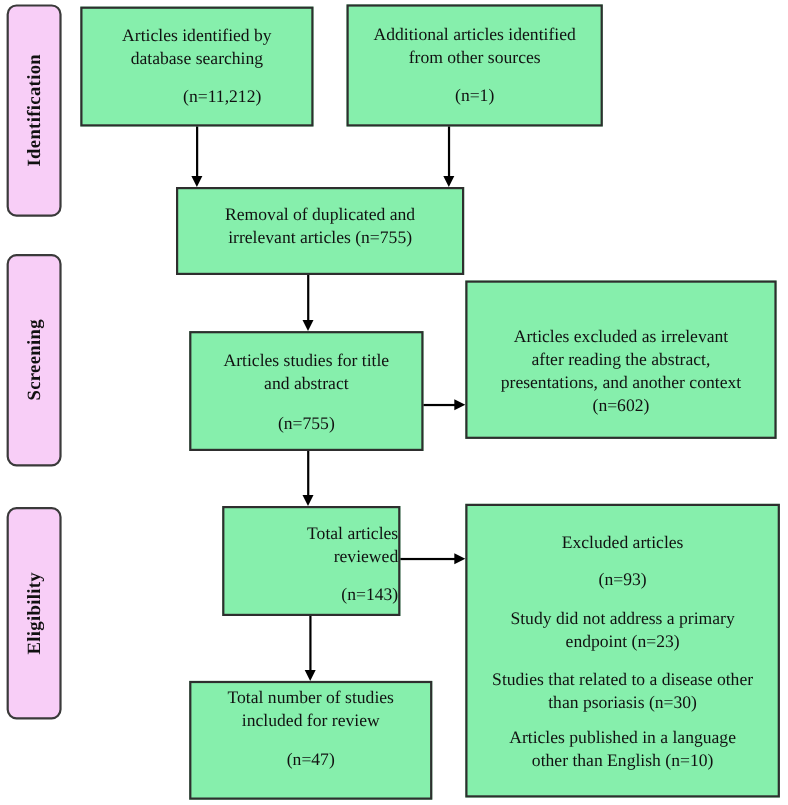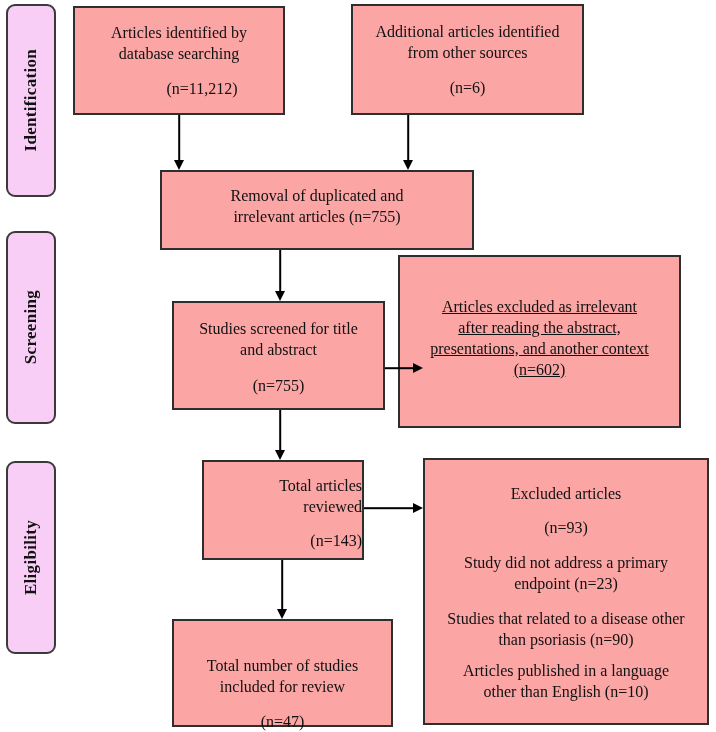--- a/index.html
+++ b/index.html
@@ -36,21 +36,21 @@
     font-weight: bold;
     font-size: 17px;
     letter-spacing: 0.3px;
     white-space: nowrap;
   }
 
   
   .box {
     position: absolute;
     box-sizing: border-box;
-    background: #fca5a5;
+    background: #86efac;
     border: 2px solid var(--box-border, #2e2e2e);
     text-align: center;
     font-size: 16px;
     line-height: 21px;
   }
   .box .text { white-space: pre-line; }
   .box .count { white-space: pre-line; }
 
   
   .varrow { position: absolute; width: 12px; }
@@ -94,62 +94,62 @@
   <div class="stage" style="top:461px; height:193px;">
     <span class="stage-label">Eligibility</span>
   </div>
 
   <div class="box" style="left:73px; top:6px; width:212px; height:109px; padding-top:14px;">
     <div class="text">Articles identified by
 database searching</div>
     <div class="count" style="margin-top:14px;padding-left:46px;">(n=11,212)</div>
   </div>
 
-  <div class="box" style="left:315px; top:4px; width:233px; height:111px; padding-top:15px;margin-left:36px;">
+  <div class="box" style="left:315px; top:4px; width:233px; height:111px; padding-top:15px;">
     <div class="text">Additional articles identified
 from other sources</div>
-    <div class="count" style="margin-top:14px;">(n=6)</div>
+    <div class="count" style="margin-top:14px;">(n=1)</div>
   </div>
 
-  <div class="box" style="left:160px; top:170px; width:314px; height:80px; padding-top:13px;">
+  <div class="box" style="left:160px; top:170px; width:262px; height:80px; padding-top:13px;">
     <div class="text">Removal of duplicated and
 irrelevant articles (n=755)</div>
   </div>
 
   <div class="box" style="left:172px; top:301px; width:213px; height:109px; padding-top:15px;">
-    <div class="text">Studies screened for title
+    <div class="text">Articles studies for title
 and abstract</div>
     <div class="count" style="margin-top:15px;text-align:center;">(n=755)</div>
   </div>
 
-  <div class="box" style="left:398px; top:255px; width:283px; height:173px; padding-top:39px;text-decoration:underline;">
+  <div class="box" style="left:423px; top:255px; width:283px; height:144px; padding-top:39px;">
     <div class="text">Articles excluded as irrelevant
 after reading the abstract,
 presentations, and another context</div>
     <div class="count">(n=602)</div>
   </div>
 
   <div class="box" style="left:202px; top:460px; width:162px; height:100px; padding-top:13px;text-align:right;">
     <div class="text">Total articles
 reviewed</div>
     <div class="count" style="margin-top:13px;">(n=143)</div>
   </div>
 
   <div class="box" style="left:423px; top:458px; width:286px; height:267px; padding-top:23px;">
     <div class="text">Excluded articles</div>
     <div class="count" style="margin-top:13px;">(n=93)</div>
     <div class="text" style="margin-top:14px;">Study did not address a primary
 endpoint (n=23)</div>
     <div class="text" style="margin-top:14px;">Studies that related to a disease other
-than psoriasis (n=90)</div>
+than psoriasis (n=30)</div>
     <div class="text" style="margin-top:10px;">Articles published in a language
 other than English (n=10)</div>
   </div>
 
-  <div class="box" style="left:172px; top:619px; width:221px; height:108px; padding-top:34px;">
+  <div class="box" style="left:172px; top:619px; width:221px; height:108px; padding-top:3px;">
     <div class="text">Total number of studies
 included for review</div>
     <div class="count" style="margin-top:14px;">(n=47)</div>
   </div>
 
   <div class="varrow" style="left:173px; top:115px; height:55px;">
     <div class="shaft"></div>
     <div class="head"></div>
   </div>
   <div class="varrow" style="left:402px; top:115px; height:55px;">

